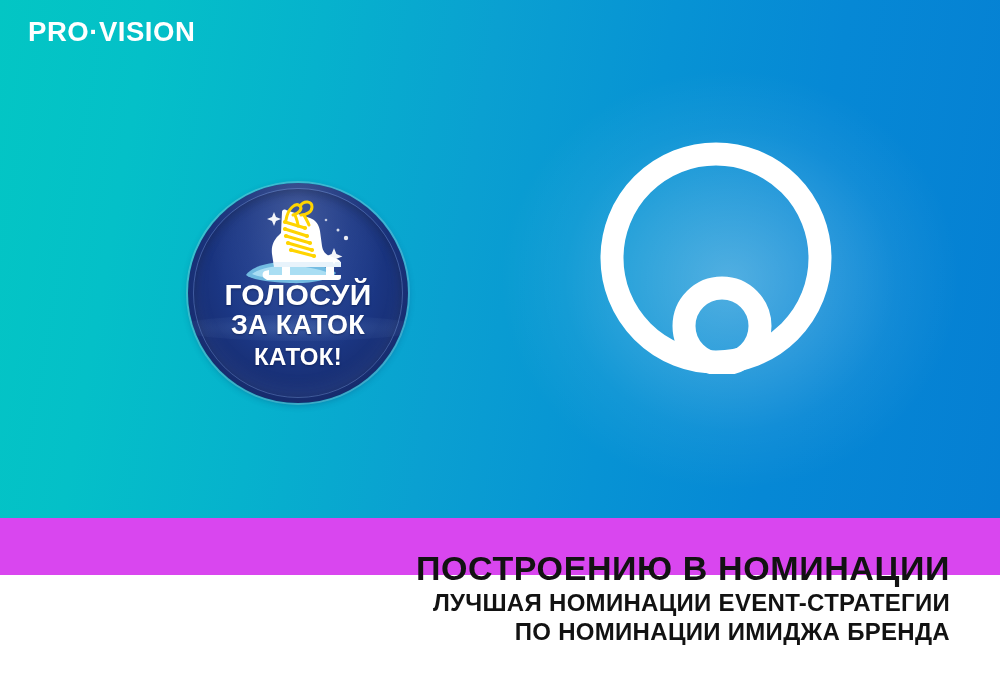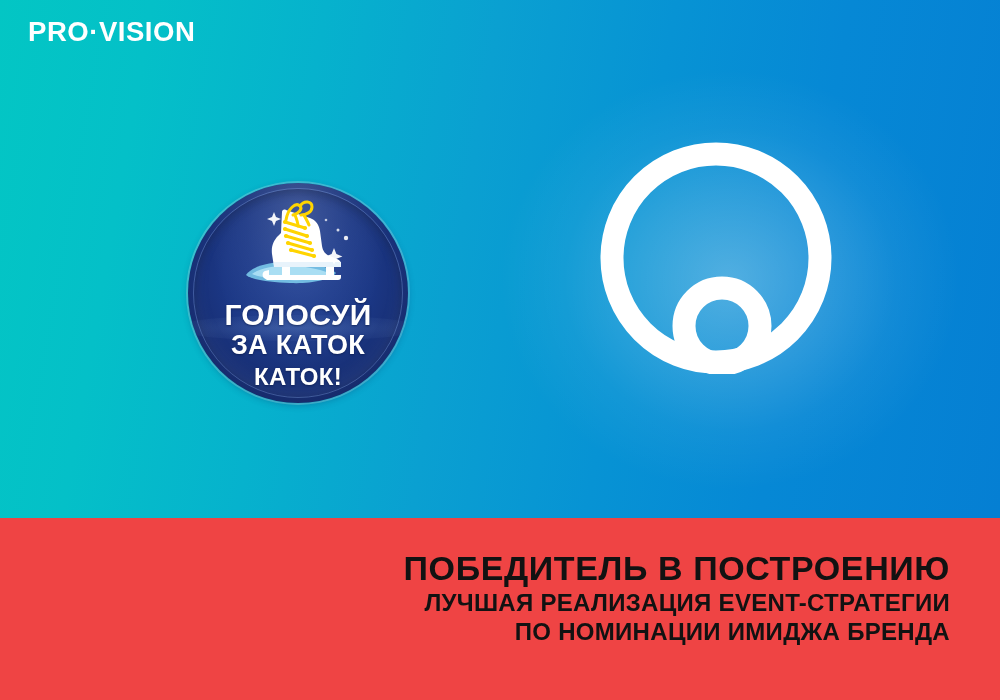--- a/index.html
+++ b/index.html
@@ -9,22 +9,22 @@
   }
   body {
     width: 1000px;
     height: 700px;
     font-family: "Liberation Sans", sans-serif;
     overflow: hidden;
   }
   #poster {
     position: relative;
     width: 1000px;
-    height: 700px;
-    background: #ef4444;
+    height: 575px;
+    background: #d946ef;
   }
 
   
   #hero {
     position: absolute;
     left: 0;
     top: 0;
     width: 1000px;
     height: 518px;
     background: linear-gradient(100deg,
@@ -115,21 +115,21 @@
   #skate-art {
     position: absolute;
     left: 50px;
     top: 13px;
     width: 122px;
     height: 92px;
   }
   #badge-text {
     position: absolute;
     left: 0;
-    top: 116px;
+    top: 96px;
     width: 220px;
     text-align: center;
     color: #ffffff;
     font-weight: bold;
     font-size: 30px;
     line-height: 31px;
     letter-spacing: 0.3px;
     text-shadow: 0 1px 2px rgba(8,20,60,0.55);
   }
   #badge-text div { white-space: nowrap; }
@@ -260,18 +260,18 @@
 
   <svg id="event-logo" viewBox="0 0 240 232">
 
     <circle cx="120" cy="116" r="104" fill="none" stroke="#ffffff" stroke-width="23"></circle>
 
     <circle cx="126" cy="184" r="38" fill="none" stroke="#ffffff" stroke-width="23"></circle>
   </svg>
 
 
   <div id="award">
-    <div id="award-title">ПОБЕДИТЕЛЬ В ПОСТРОЕНИЮ</div>
-    <div class="award-sub">ЛУЧШАЯ РЕАЛИЗАЦИЯ EVENT-СТРАТЕГИИ</div>
+    <div id="award-title">ПОСТРОЕНИЮ В НОМИНАЦИИ</div>
+    <div class="award-sub">ЛУЧШАЯ НОМИНАЦИИ EVENT-СТРАТЕГИИ</div>
     <div class="award-sub">ПО НОМИНАЦИИ ИМИДЖА БРЕНДА</div>
   </div>
 
 </div>
 
 </body></html>

